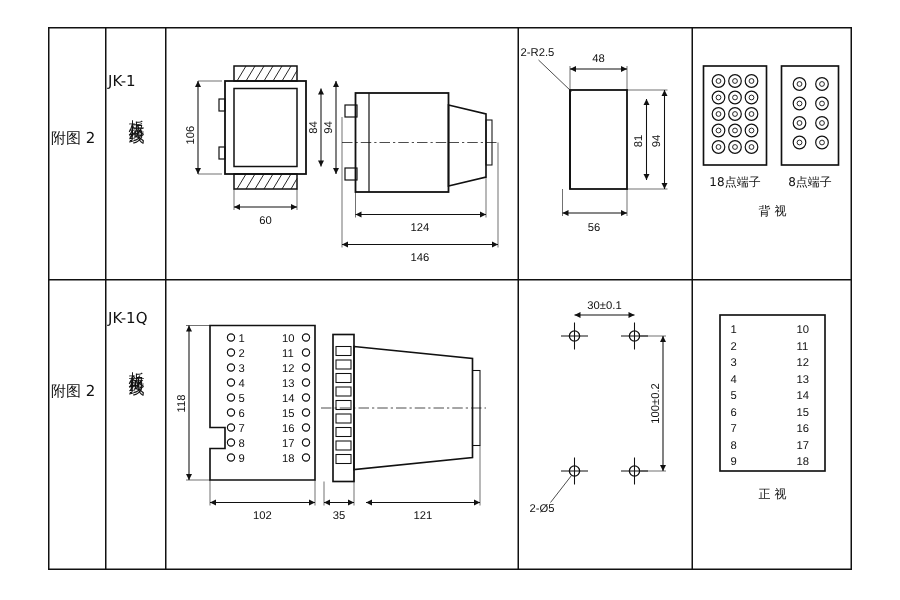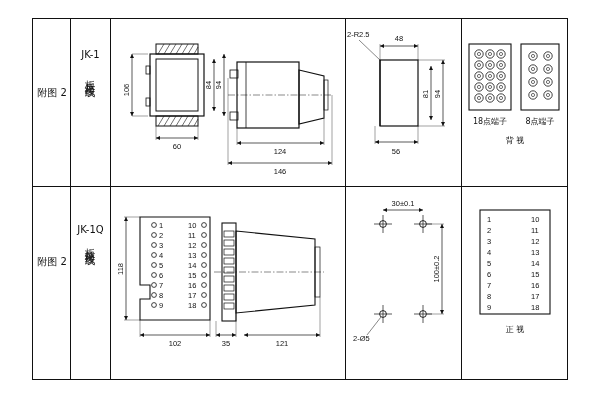--- a/index.html
+++ b/index.html
@@ -1,21 +1,21 @@
 <!DOCTYPE html>
 <html><head>
 <meta charset="utf-8">
 <style>
   html,body{margin:0;padding:0;background:#fff;}
   body{width:600px;height:400px;font-family:"Liberation Sans","DejaVu Sans",sans-serif;color:#111;}
   #sheet{position:relative;width:600px;height:400px;}
   .frame{position:absolute;left:32px;top:18px;width:536px;height:362px;border:1.6px solid #111;box-sizing:border-box;}
   .vline{position:absolute;background:#111;width:1.4px;}
   .hline{position:absolute;background:#111;height:1.4px;}
-  .cell-label{position:absolute;text-align:center;font-size:10px;line-height:13px;color:#111;}
+  .cell-label{position:absolute;font-size:10px;line-height:13px;color:#111;}
   .vtext{writing-mode:vertical-rl;text-orientation:upright;letter-spacing:2px;font-size:10.5px;line-height:12px;}
   .cn{font-family:"DejaVu Sans","Liberation Sans",sans-serif;}
   svg{display:block;}
   .lbl{font-size:7.5px;fill:#111;font-family:"Liberation Sans",sans-serif;}
   .lblc{font-size:8px;fill:#111;font-family:"DejaVu Sans",sans-serif;}
 </style>
 </head>
 <body>
 
 <div id="sheet">
@@ -210,21 +210,21 @@
     </g>
     <text class="lblc" x="27" y="84" text-anchor="middle">18点端子</text>
     <text class="lblc" x="77" y="84" text-anchor="middle">8点端子</text>
     <text class="lblc" x="52" y="103" text-anchor="middle">背 视</text>
   </svg>
 
   <div class="cell-label cn" style="left:34px;top:255px;width:36px;">
     <span>附图 2</span>
   </div>
 
-  <div class="cell-label cn" style="left:72px;top:223px;width:37px;">
+  <div class="cell-label cn" style="left:72px;top:206px;width:37px;">
     <span>JK-1Q</span>
   </div>
   <div style="position:absolute;left:72px;top:234px;width:37px;text-align:center;">
     <span class="vtext cn">板前接线</span>
   </div>
 
   <svg style="position:absolute;left:110px;top:195px;" width="235" height="180" viewBox="0 0 235 180">
 
     <path d="M30 22 L100 22 L100 125 L30 125 L30 104 L40 104 L40 90 L30 90 Z" fill="none" stroke="#111" stroke-width="1.1"></path>
 

